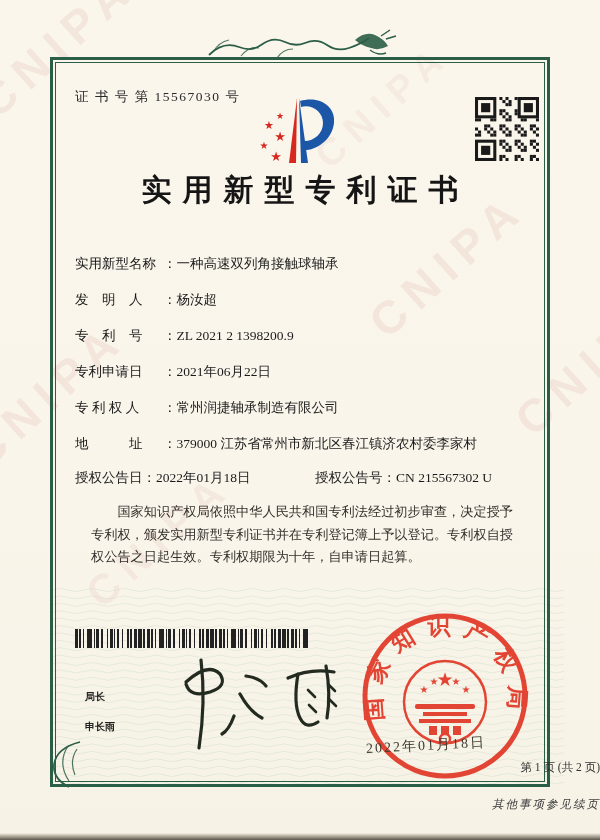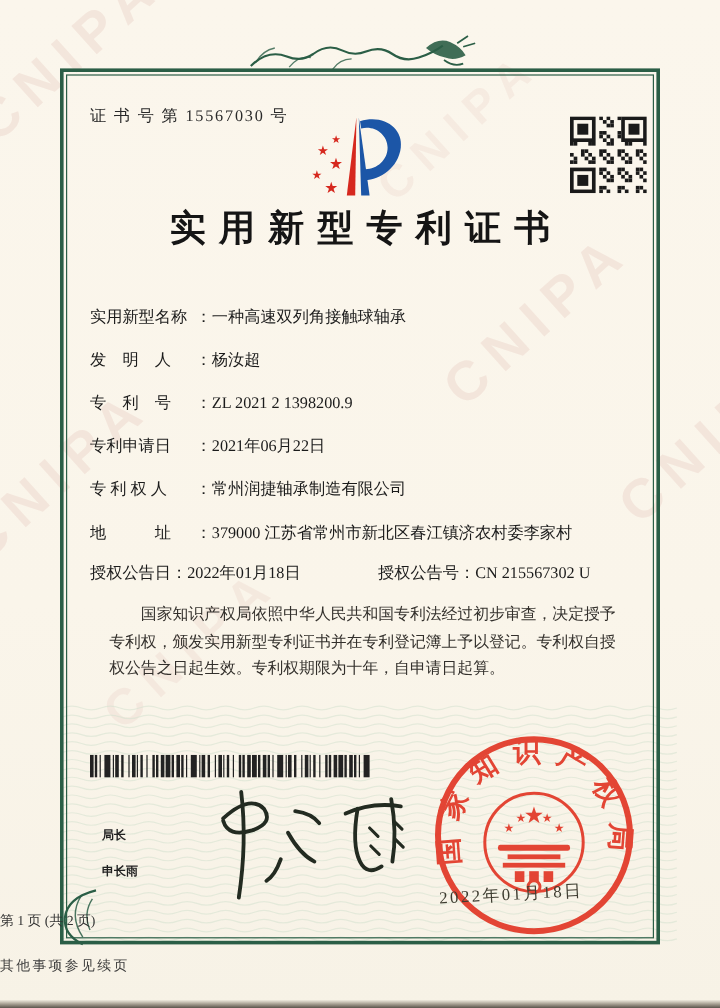--- a/index.html
+++ b/index.html
@@ -44,22 +44,22 @@
   .barcode{position:absolute;left:75px;top:629px;}
   
   .director{position:absolute;left:85px;top:682px;font-size:10px;line-height:30px;
             color:#222;font-family:"Liberation Sans","DejaVu Sans",sans-serif;font-weight:600;}
   .signature{position:absolute;left:158px;top:652px;}
   
   .seal{position:absolute;left:357px;top:608px;opacity:.95;}
   .seal-date{position:absolute;left:366px;top:736px;width:150px;font-size:14px;
              letter-spacing:2px;color:#3e3c30;transform:rotate(-3deg);white-space:nowrap;}
   
-  .page-num{position:absolute;left:0;right:0;top:760px;text-align:left;font-size:11.5px;color:#333;}
-  .cont-note{position:absolute;left:0;right:0;top:797px;text-align:left;font-size:11.5px;color:#3c3c3c;letter-spacing:2px;}
+  .page-num{position:absolute;left:0;right:0;top:760px;text-align:right;font-size:11.5px;color:#333;}
+  .cont-note{position:absolute;left:0;right:0;top:797px;text-align:right;font-size:11.5px;color:#3c3c3c;letter-spacing:2px;font-style:italic;}
   .bottom-edge{position:absolute;left:0;bottom:0;width:600px;height:7px;
                background:linear-gradient(180deg,rgba(120,112,100,0) 0%,#a39c8e 55%,#5c564d 100%);}
 </style>
 </head>
 <body>
 
 <div class="page">
 
   <div class="wm wm1">CNIPA</div>
   <div class="wm wm2">CNIPA</div>

